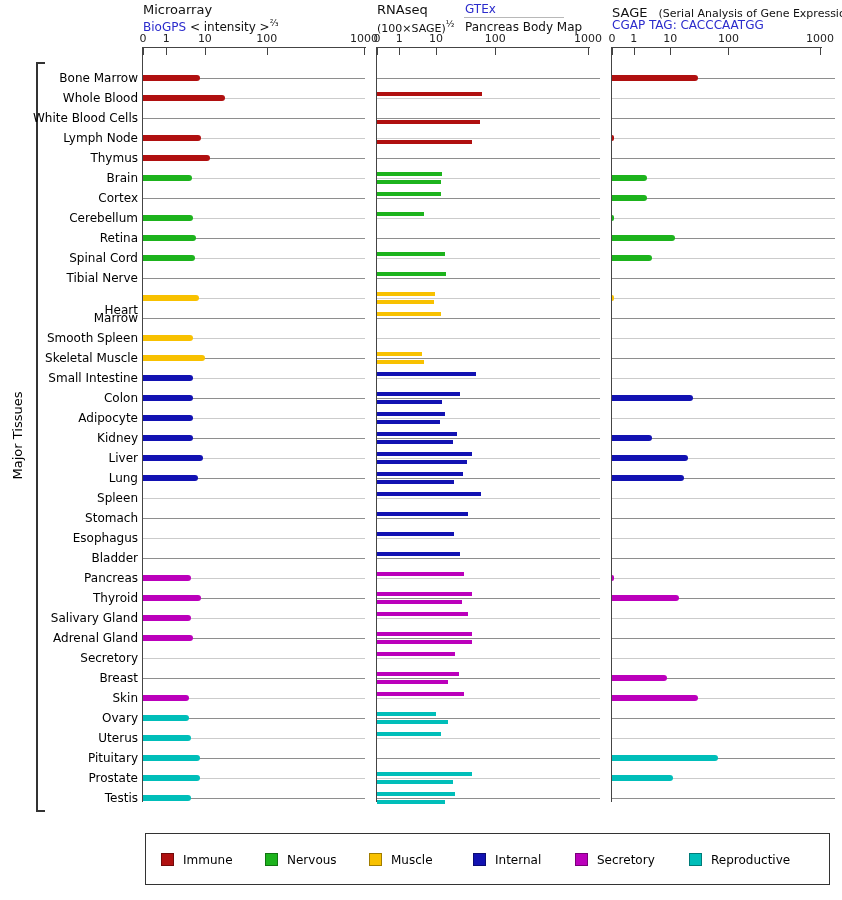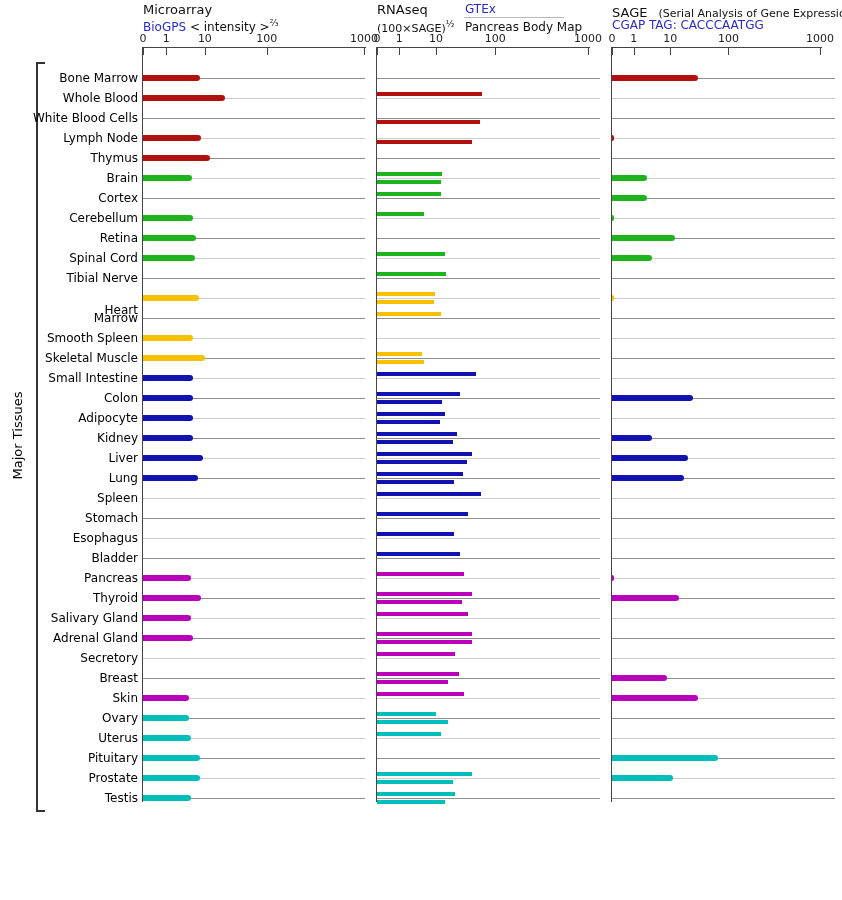--- a/index.html
+++ b/index.html
@@ -332,13 +332,29 @@
       <div class="abs bar-round" style="left: 612px; top: 455px; width: 75.772px; background: rgb(18, 18, 178);"></div>
       <div class="abs bar-round" style="left: 612px; top: 475px; width: 71.6613px; background: rgb(18, 18, 178);"></div>
       <div class="abs bar-round" style="left: 612px; top: 575px; width: 2.184px; background: rgb(187, 0, 187);"></div>
       <div class="abs bar-round" style="left: 612px; top: 595px; width: 66.7505px; background: rgb(187, 0, 187);"></div>
       <div class="abs bar-round" style="left: 612px; top: 675px; width: 54.7125px; background: rgb(187, 0, 187);"></div>
       <div class="abs bar-round" style="left: 612px; top: 695px; width: 86.0275px; background: rgb(187, 0, 187);"></div>
       <div class="abs bar-round" style="left: 612px; top: 755px; width: 105.584px; background: rgb(0, 190, 185);"></div>
       <div class="abs bar-round" style="left: 612px; top: 775px; width: 60.6507px; background: rgb(0, 190, 185);"></div>
     </div>
 
+  <div class="abs legend-box" style="left:145px;top:833px;width:683px;height:50px;">
+    <div id="legend-items" style="position:relative;width:100%;height:100%;">
+        <div class="legend-swatch" style="position: absolute; left: 15px; top: 19px; background: rgb(176, 16, 16);"></div>
+        <div class="legend-label" style="position: absolute; left: 37px; top: 19px;">Immune</div>
+        <div class="legend-swatch" style="position: absolute; left: 119px; top: 19px; background: rgb(29, 179, 29);"></div>
+        <div class="legend-label" style="position: absolute; left: 141px; top: 19px;">Nervous</div>
+        <div class="legend-swatch" style="position: absolute; left: 223px; top: 19px; background: rgb(248, 193, 0);"></div>
+        <div class="legend-label" style="position: absolute; left: 245px; top: 19px;">Muscle</div>
+        <div class="legend-swatch" style="position: absolute; left: 327px; top: 19px; background: rgb(18, 18, 178);"></div>
+        <div class="legend-label" style="position: absolute; left: 349px; top: 19px;">Internal</div>
+        <div class="legend-swatch" style="position: absolute; left: 429px; top: 19px; background: rgb(187, 0, 187);"></div>
+        <div class="legend-label" style="position: absolute; left: 451px; top: 19px;">Secretory</div>
+        <div class="legend-swatch" style="position: absolute; left: 543px; top: 19px; background: rgb(0, 190, 185);"></div>
+        <div class="legend-label" style="position: absolute; left: 565px; top: 19px;">Reproductive</div>
+      </div>
+  </div>
 </div>
 
 </body></html>

